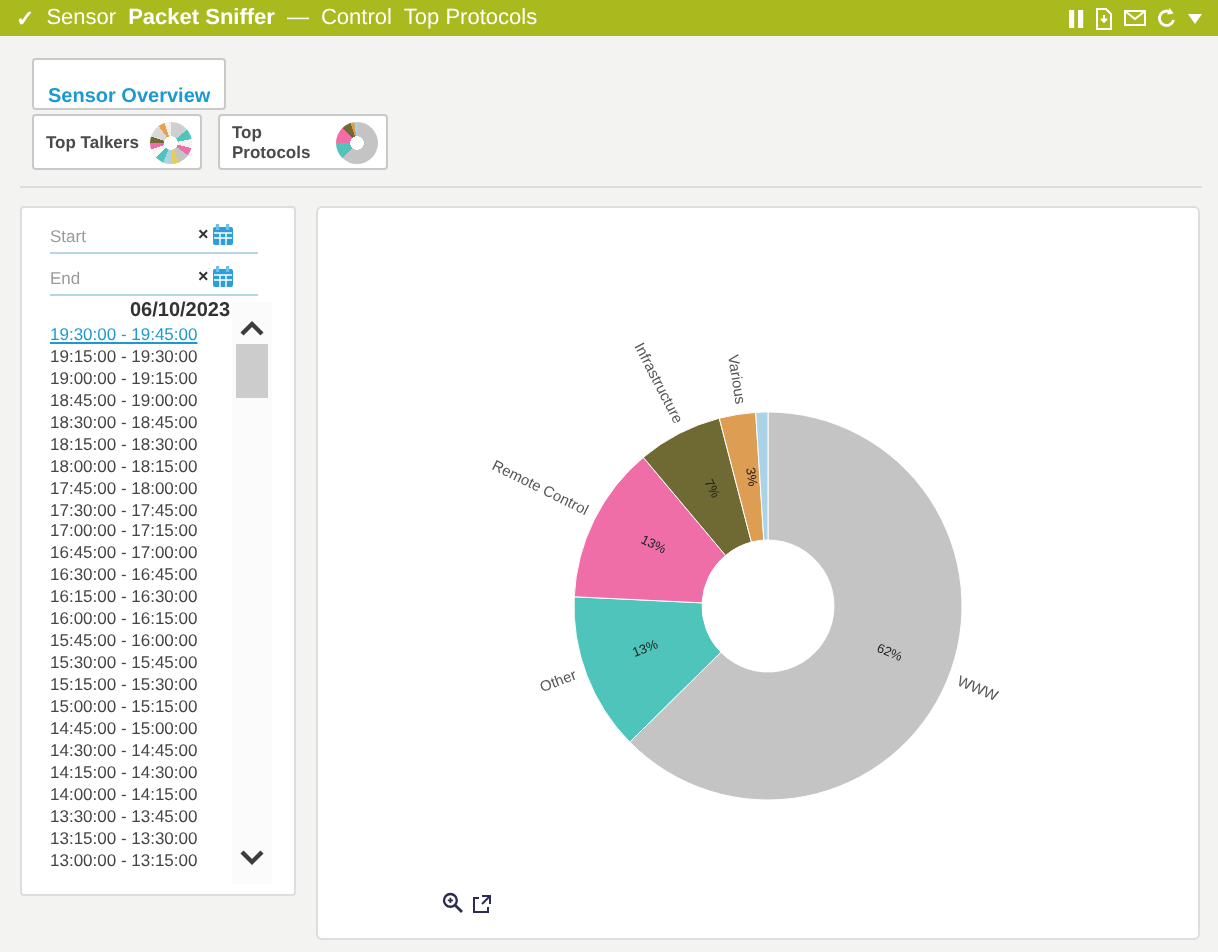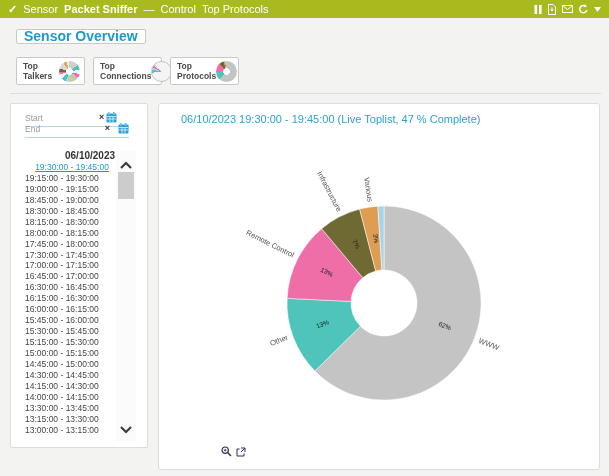--- a/index.html
+++ b/index.html
@@ -13,49 +13,49 @@
     padding:0 8px; gap:6px; font-size:11px; }
   .header-bar .check { font-weight:bold; font-size:11px; }
   .header-bar .it { }
   .header-bar .bold { font-weight:bold;text-align:center; }
   .header-icons { margin-left:auto; display:flex; align-items:center; gap:5px; }
   .header-icons svg { display:block; }
 
   
   .toolbar { position:absolute; top:29px; left:16px; display:flex; gap:4px; }
   .btn { height:15px; background:#fff; border:1px solid #c9c9c9; border-radius:2px;
-    color:var(--blue,#1b9ad2); font-weight:bold; font-size:14px; line-height:13px;
-    padding:0 7px; font-family:"Liberation Sans",sans-serif; cursor:pointer; }
+    color:var(--blue,#1b9ad2); font-weight:bold; font-size:10px; line-height:13px;
+    padding:12px 7px; font-family:"Liberation Sans",sans-serif; cursor:pointer; }
 
   
   .tabs-row { position:absolute; top:57px; left:16px; display:flex; gap:8px; }
-  .tab-card { width:69px; height:28px; background:#fff; border:1px solid #c9c9c9;
+  .tab-card { width:85px; height:28px; background:#fff; border:1px solid #c9c9c9;
     border-radius:2px; display:flex; align-items:center; justify-content:space-between;
     padding:0 4px 0 6px; cursor:pointer; }
   .tab-card .lbl { font-size:8.5px; font-weight:bold; color:#4a4a4a; }
   .mini-pie { width:21px; height:21px; border-radius:50%; flex:0 0 auto; }
 
   .divider { position:absolute; top:93px; left:10px; width:591px; border-top:1px solid #ddd; }
 
   
   .filter-panel { position:absolute; left:10px; top:103px; width:138px; height:345px;
     background:#fff; border:1px solid #ddd; border-radius:2px; }
   .input-row { position:absolute; left:14px; width:104px; height:18px;
     border-bottom:1px solid #b5d6e8; display:flex; align-items:center; }
-  .input-row.start { top:5px; } .input-row.end { top:16px;justify-content:space-between; }
+  .input-row.start { top:5px; } .input-row.end { top:26px; }
   .input-row input { border:none; outline:none; width:74px; font-size:8.5px; color:#333;
     font-family:"Liberation Sans",sans-serif; background:transparent; }
   .input-row input::placeholder { color:#9a9a9a; }
   .clear-x { font-size:9px; color:#333; font-weight:bold; line-height:9px; cursor:pointer; margin-right:2px; }
   .cal-btn { cursor:pointer; display:flex; }
   .date-header { position:absolute; left:14px; top:46px; font-size:10px; font-weight:bold; color:#333;margin-left:40px; }
   .interval-list { position:absolute; left:14px; top:58px; width:94px; }
   .interval-row { height:10.95px; line-height:10.95px; font-size:8.5px; color:#454545;
     white-space:nowrap; cursor:pointer; }
-  .interval-row.selected { color:var(--blue,#1b9ad2); text-decoration:underline;text-align:center; }
+  .interval-row.selected { color:var(--blue,#1b9ad2); text-decoration:underline; }
   .vscrollbar { position:absolute; right:11px; top:47px; width:20px; height:291px; background:#fbfbfb; }
   .vscrollbar .arr { position:absolute; left:4px; cursor:pointer; }
   .vscrollbar .arr.up { top:4px; } .vscrollbar .arr.down { bottom:4px; }
   .vscrollbar .thumb { position:absolute; left:2px; top:21px; width:16px; height:27px; background:#ccc; cursor:grab; }
 
   
   .main-panel { position:absolute; left:158px; top:103px; width:442px; height:367px;
     background:#fff; border:1px solid #ddd; border-radius:3px; }
   .chart-title { position:absolute; left:22px; top:9px; font-size:11px; color:var(--title-blue,#29a2d9); }
   .donut-svg { position:absolute; left:0; top:22px; }
@@ -108,24 +108,20 @@
   </div>
 
   <div class="toolbar">
     <button class="btn">Sensor Overview</button>
   </div>
 
   <div class="tabs-row">
     <div class="tab-card">
       <span class="lbl">Top Talkers</span>
       <span class="mini-pie" style="background: radial-gradient(closest-side, rgb(255, 255, 255) 0px, rgb(255, 255, 255) 33%, rgba(0, 0, 0, 0) 33%), conic-gradient(rgb(207, 207, 207) 0%, rgb(207, 207, 207) 14%, rgb(79, 196, 187) 14%, rgb(79, 196, 187) 22%, rgb(242, 242, 242) 22%, rgb(242, 242, 242) 29%, rgb(239, 110, 168) 29%, rgb(239, 110, 168) 35%, rgb(196, 196, 196) 35%, rgb(196, 196, 196) 44%, rgb(227, 207, 87) 44%, rgb(227, 207, 87) 50%, rgb(170, 211, 232) 50%, rgb(170, 211, 232) 56%, rgb(79, 196, 187) 56%, rgb(79, 196, 187) 63%, rgb(247, 247, 247) 63%, rgb(247, 247, 247) 70%, rgb(239, 110, 168) 70%, rgb(239, 110, 168) 75%, rgb(111, 106, 51) 75%, rgb(111, 106, 51) 80%, rgb(217, 217, 217) 80%, rgb(217, 217, 217) 90%, rgb(232, 161, 79) 90%, rgb(232, 161, 79) 95%, rgb(240, 240, 240) 95%, rgb(240, 240, 240) 100%);"></span>
-    </div>
-    <div class="tab-card">
-      <span class="lbl">Top Connections</span>
-      <span class="mini-pie" style="background: conic-gradient(rgb(244, 244, 244) 0%, rgb(244, 244, 244) 73%, rgb(79, 196, 187) 73%, rgb(79, 196, 187) 78%, rgb(170, 211, 232) 78%, rgb(170, 211, 232) 82%, rgb(239, 110, 168) 82%, rgb(239, 110, 168) 85%, rgb(222, 222, 222) 85%, rgb(222, 222, 222) 88%, rgb(244, 244, 244) 88%, rgb(244, 244, 244) 100%); border: 1px solid rgb(192, 192, 192);"></span>
     </div>
     <div class="tab-card">
       <span class="lbl">Top Protocols</span>
       <span class="mini-pie" style="background: radial-gradient(closest-side, rgb(255, 255, 255) 0px, rgb(255, 255, 255) 33%, rgba(0, 0, 0, 0) 33%), conic-gradient(rgb(196, 196, 196) 0%, rgb(196, 196, 196) 62%, rgb(79, 196, 187) 62%, rgb(79, 196, 187) 75%, rgb(239, 110, 168) 75%, rgb(239, 110, 168) 88%, rgb(111, 106, 51) 88%, rgb(111, 106, 51) 95%, rgb(221, 157, 82) 95%, rgb(221, 157, 82) 98%, rgb(170, 211, 232) 98%, rgb(170, 211, 232) 100%);"></span>
     </div>
   </div>
 
   <div class="divider"></div>
 
   <aside class="filter-panel">
@@ -190,21 +186,20 @@
       <div class="thumb"></div>
       <span class="arr down">
         <svg width="12" height="8">
             <path d="M1 1 L6 6 L11 1" stroke="#3c3c3c" stroke-width="2.2" fill="none"></path>
           </svg>
       </span>
     </div>
   </aside>
 
   <section class="main-panel">
-    <div class="chart-title">06/10/2023 19:30:00 - 19:45:00 (Live Toplist, 47 % Complete)</div>
     <svg class="donut-svg" width="442" height="330" viewBox="0 0 442 330">
         <path d="M225.00,80.00 A97,97 0 1 1 155.87,245.04 L201.48,200.15 A33,33 0 1 0 225.00,144.00 Z" fill="#c4c4c4" stroke="#fff" stroke-width="0.5"></path>
         <text x="285.0" y="202.1" text-anchor="middle" font-size="6.5" fill="#222" font-family="Liberation Sans, sans-serif" transform="rotate(22.7 285.0 202.1)">62%</text>
         <text x="319.1" y="216.4" text-anchor="start" font-size="7.5" fill="#555" font-family="Liberation Sans, sans-serif" transform="rotate(22.7 319.1 216.4)">WWW</text>
         <path d="M155.87,245.04 A97,97 0 0 1 128.11,172.38 L192.04,175.43 A33,33 0 0 0 201.48,200.15 Z" fill="#4fc4bb" stroke="#fff" stroke-width="0.5"></path>
         <text x="164.3" y="200.2" text-anchor="middle" font-size="6.5" fill="#222" font-family="Liberation Sans, sans-serif" transform="rotate(-20.9 164.3 200.2)">13%</text>
         <text x="129.7" y="213.4" text-anchor="end" font-size="7.5" fill="#555" font-family="Liberation Sans, sans-serif" transform="rotate(-20.9 129.7 213.4)">Other</text>
         <path d="M128.11,172.38 A97,97 0 0 1 162.65,102.69 L203.79,151.72 A33,33 0 0 0 192.04,175.43 Z" fill="#ef6ea8" stroke="#fff" stroke-width="0.5"></path>
         <text x="166.8" y="148.1" text-anchor="middle" font-size="6.5" fill="#222" font-family="Liberation Sans, sans-serif" transform="rotate(26.4 166.8 148.1)">13%</text>
         <text x="133.6" y="131.7" text-anchor="end" font-size="7.5" fill="#555" font-family="Liberation Sans, sans-serif" transform="rotate(26.4 133.6 131.7)">Remote Control</text>

